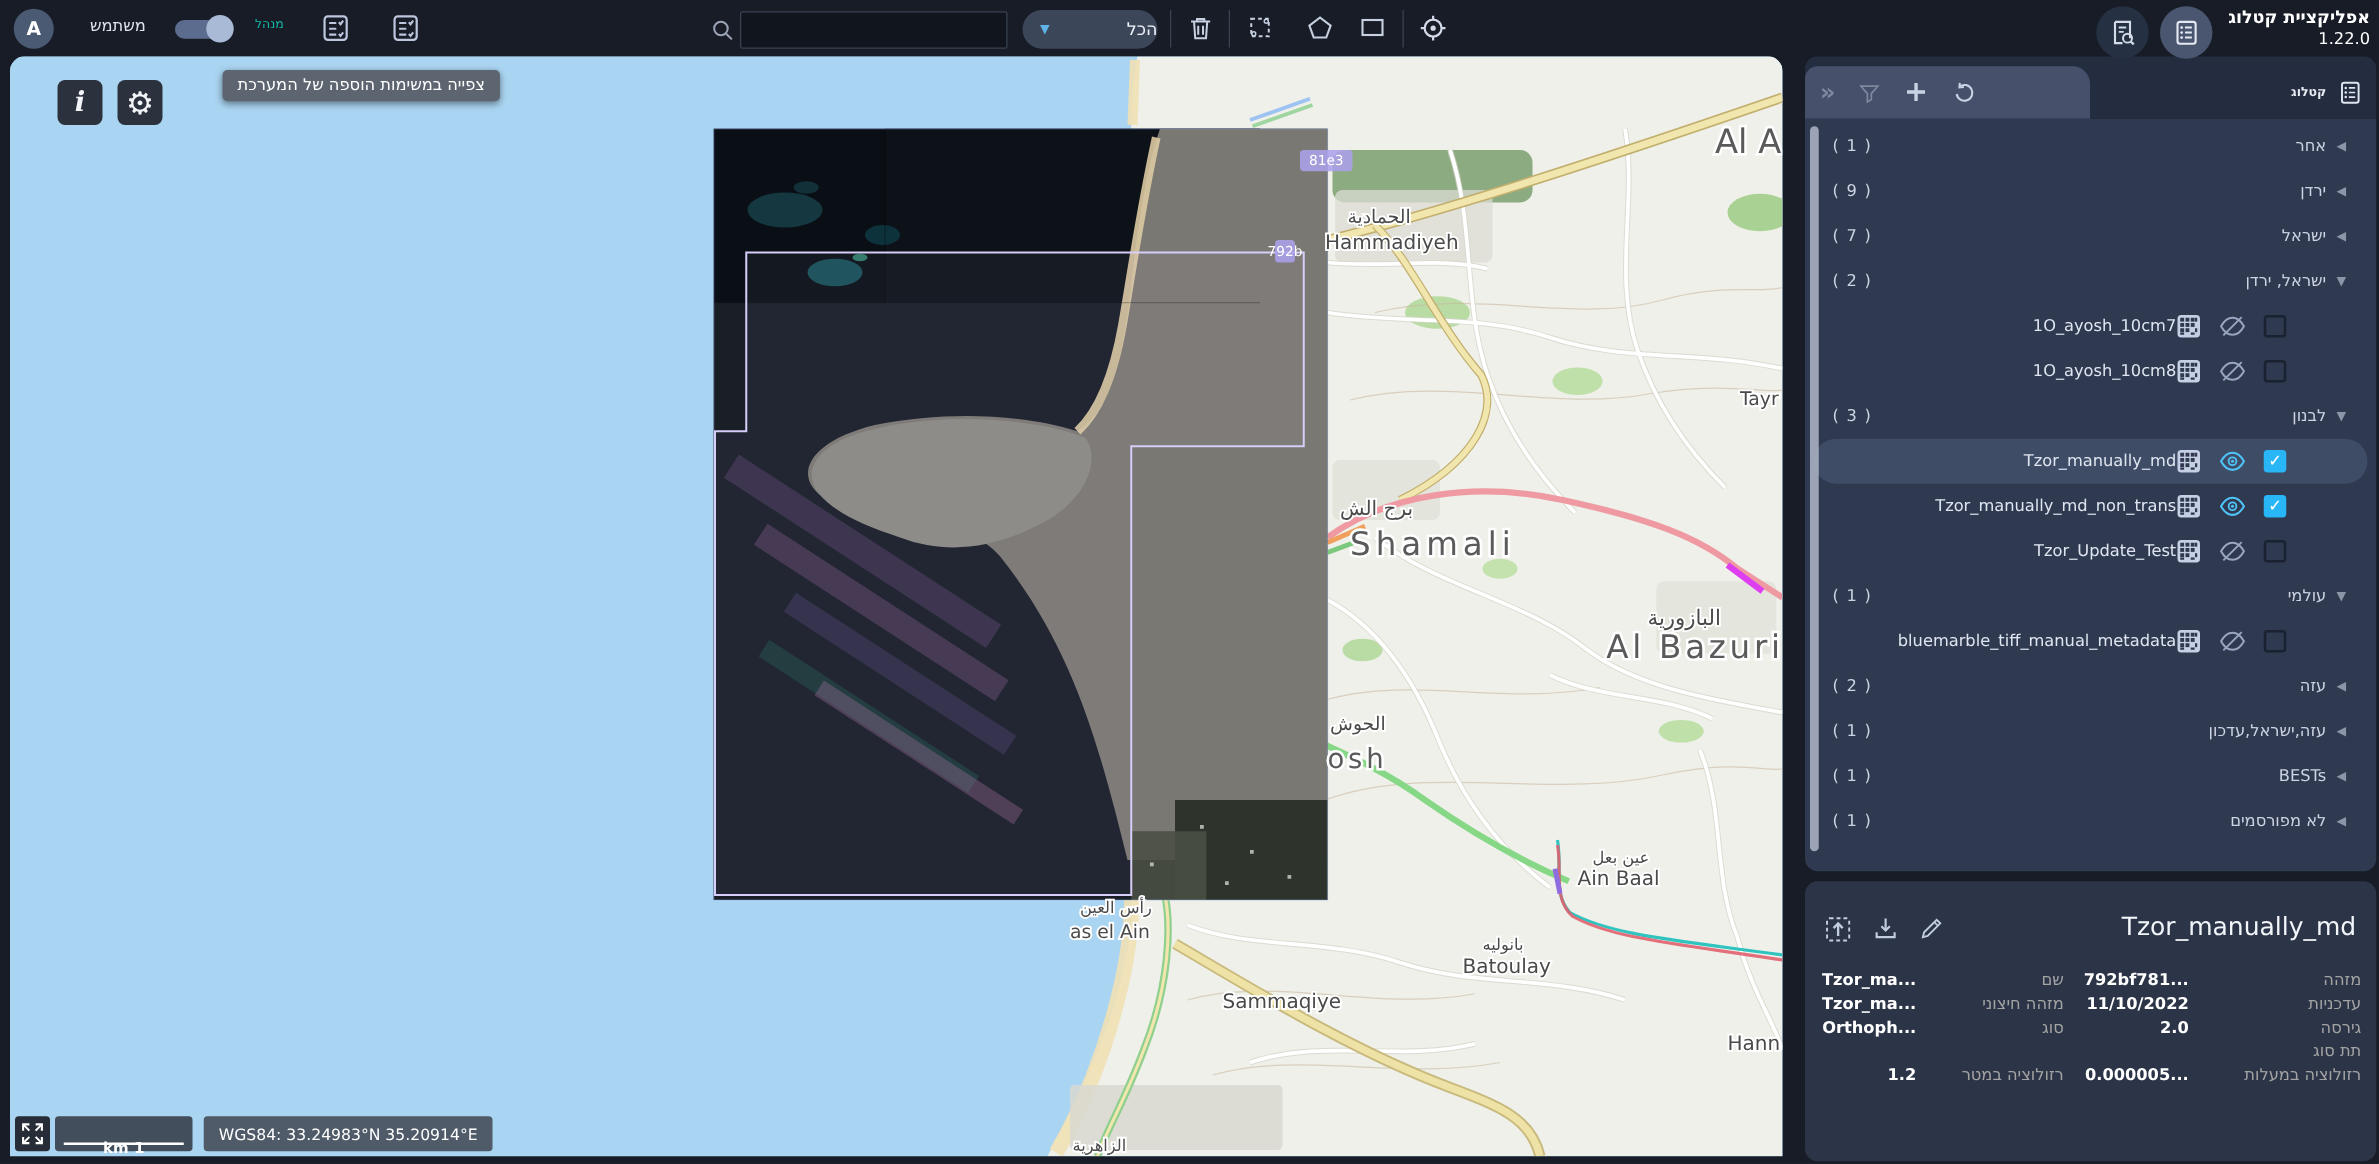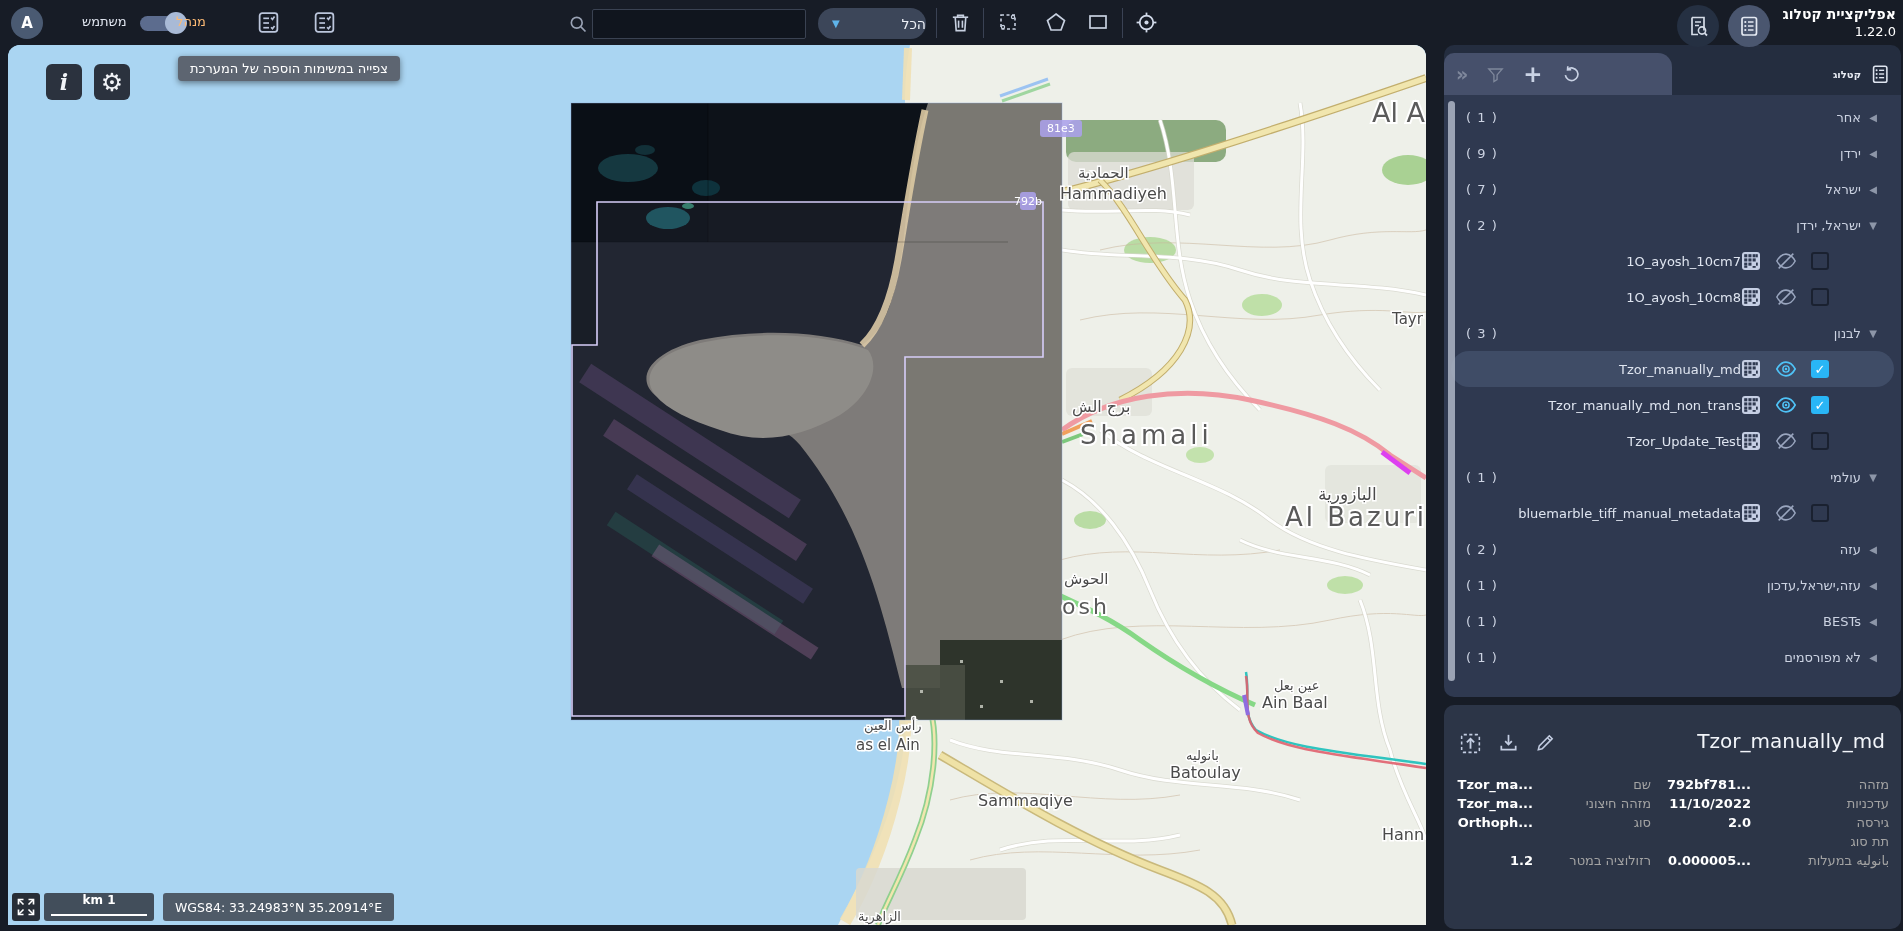--- a/index.html
+++ b/index.html
@@ -5,22 +5,22 @@
   * { margin:0; padding:0; box-sizing:border-box; }
   html,body { background:#171c26; }
   body { font-family:"DejaVu Sans","Liberation Sans",sans-serif; }
   #app { position:relative; width:1903px; height:931px; background:#171c26; overflow:hidden; }
 
   
   .topbar { position:absolute; top:0; left:0; width:1903px; height:45px; background:#171c26; z-index:40; }
   .avatar { position:absolute; left:11px; top:7px; width:32px; height:32px; border-radius:50%;
             background:#4a5a72; color:#fff; font-size:15px; font-weight:bold;
             display:flex; align-items:center; justify-content:center; }
-  .role-user { position:absolute; left:82px; top:14px; color:#dfe4ee; font-size:13px; }
-  .role-admin { position:absolute; left:176px; top:14px; color:#fdba74; font-size:13px; }
+  .role-user { position:absolute; left:72px; top:14px; color:#dfe4ee; font-size:13px; }
+  .role-admin { position:absolute; left:204px; top:14px; color:#14b8a6; font-size:10px; }
   .toggle { position:absolute; left:140px; top:16px; width:44px; height:15px; border-radius:8px; background:#5c6c8e; cursor:pointer; }
   .toggle .knob { position:absolute; right:-3px; top:-4px; width:22px; height:22px; border-radius:50%; background:#a9bad6; }
   .iconbtn { position:absolute; width:32px; height:32px; display:flex; align-items:center; justify-content:center; cursor:pointer; }
   .vdiv { position:absolute; top:8px; width:1px; height:30px; background:#3a4254; }
   .search-input { position:absolute; left:592px; top:9px; width:214px; height:30px; background:#10151e;
                   border:1px solid #3a4252; border-radius:2px; color:#dfe4ee; font-size:13px; padding:0 8px; }
   .scope-pill { position:absolute; left:818px; top:8px; width:108px; height:31px; border-radius:16px; background:#3c4659;
                 display:flex; align-items:center; cursor:pointer; }
   .scope-pill .caret { color:#5fb4ea; font-size:10px; margin-left:14px; }
   .scope-pill .lbl { color:#eef1f7; font-size:14px; margin-left:auto; margin-right:0; }
@@ -43,21 +43,21 @@
   .map-label.big { fill:#5a5a5a; stroke-width:4px; }
   .fp-badge { position:absolute; background:rgba(171,160,235,.88); color:#fff; font-size:11px;
               border-radius:3px; display:flex; align-items:center; justify-content:center; z-index:10; }
   .mapbtn { position:absolute; width:36px; height:36px; background:#2b323e; border-radius:6px; color:#f2f4f8;
             display:flex; align-items:center; justify-content:center; cursor:pointer; z-index:12; }
   .info-glyph { font-family:"DejaVu Serif","Liberation Serif",serif; font-style:italic; font-weight:bold; font-size:22px; }
   .gear-glyph { font-size:25px; line-height:1; }
   .fsbtn { position:absolute; left:12px; top:893px; width:28px; height:28px; background:#272d36; border-radius:3px;
            display:flex; align-items:center; justify-content:center; cursor:pointer; z-index:12; }
   .scalebar { position:absolute; left:44px; top:893px; width:110px; height:28px; background:rgba(58,66,78,.92);
-              border-radius:3px; color:#fff; font-size:12px; font-weight:bold; text-align:center; z-index:12; padding-top:0; }
+              border-radius:3px; color:#fff; font-size:12px; font-weight:bold; text-align:center; z-index:12; padding-top:18px; }
   .scalebar .line { position:absolute; left:7px; right:7px; bottom:5px; height:2px; background:#fff; }
   .coords { position:absolute; left:163px; top:893px; height:28px; background:rgba(72,80,92,.92); border-radius:3px;
             color:#fff; font-size:12.5px; display:flex; align-items:center; padding:0 12px; z-index:12; }
 
   
   .sidebar { position:absolute; left:1444px; top:45px; width:457px; z-index:30; }
   .cat-header { position:relative; height:50px; background:#242d3f; border-radius:10px 10px 0 0; }
   .cat-tab { position:absolute; left:0; top:8px; width:228px; height:42px; background:#46506b; border-radius:10px 14px 0 0;
              display:flex; align-items:center; direction:ltr; padding-left:12px; }
   .cat-tab .tab-ic { margin-right:18px; display:flex; align-items:center; cursor:pointer; }
@@ -692,20 +692,20 @@
         <div class="f-label">מזהה חיצוני</div>
         <div class="f-value">Tzor_ma...</div>
         <div class="f-label">גירסה</div>
         <div class="f-value">2.0</div>
         <div class="f-label">סוג</div>
         <div class="f-value">Orthoph...</div>
         <div class="f-label">תת סוג</div>
         <div class="f-value"></div>
         <div class="f-label"></div>
         <div class="f-value"></div>
-        <div class="f-label">بانوليه במעלות</div>
+        <div class="f-label">רזולוציה במעלות</div>
         <div class="f-value">0.000005...</div>
         <div class="f-label">רזולוציה במטר</div>
         <div class="f-value">1.2</div>
       </div>
   </div>
 
 </div>
 
 </body></html>

